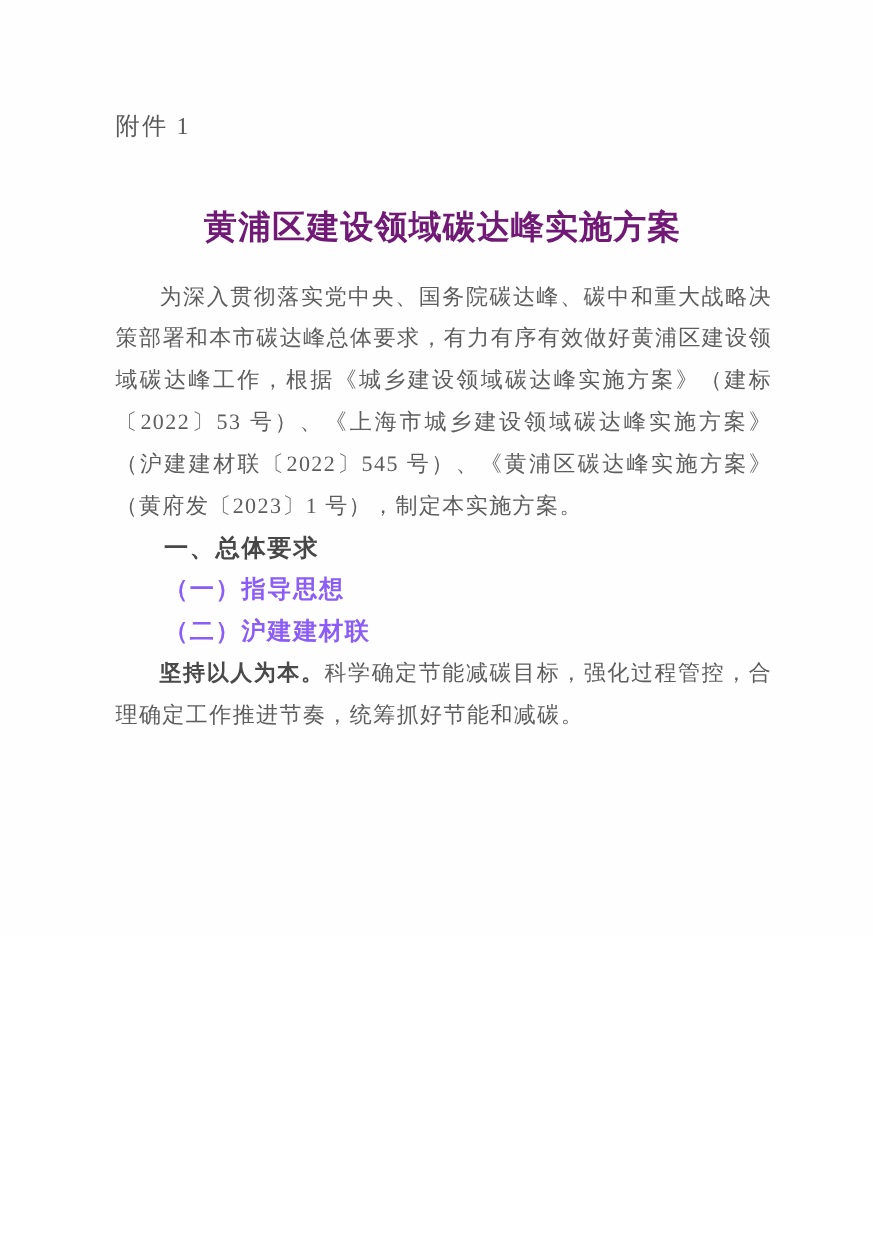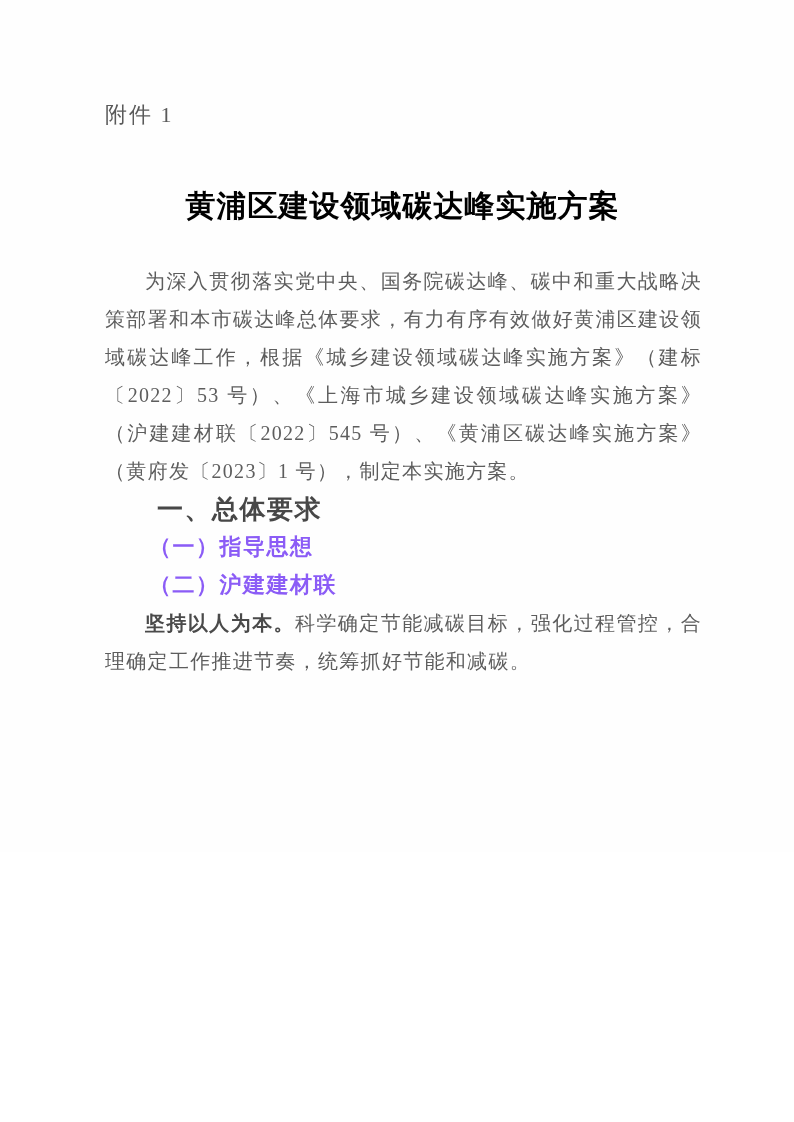--- a/index.html
+++ b/index.html
@@ -25,42 +25,42 @@
   }
   .title {
     position: absolute;
     left: 105px;
     width: 595px;
     top: 186px;
     margin: 0;
     text-align: center;
     font-size: 30px;
     font-weight: bold;
-    color: #000000;
+    color: #701a75;
     letter-spacing: 1px;
     font-family: "Liberation Serif", "DejaVu Serif", serif;
   }
   .body-block {
     position: absolute;
     left: 105px;
-    top: 262px;
+    top: 251px;
     width: 597px;
     font-size: 20px;
     line-height: 38px;
     color: #5d5d5d;
     letter-spacing: 1.3px;
     text-align: justify;
   }
   .para {
     margin: 0;
     text-indent: 2em;
   }
   .h-hei {
     margin: 0;
-    font-size: 26px;
+    font-size: 22px;
     line-height: 38px;
     font-weight: bold;
     color: #474747;
     text-indent: 2em;
     font-family: "Liberation Sans", "DejaVu Sans", sans-serif;
     letter-spacing: 1.5px;
   }
   .h-kai {
     margin: 0;
     font-size: 22px;

